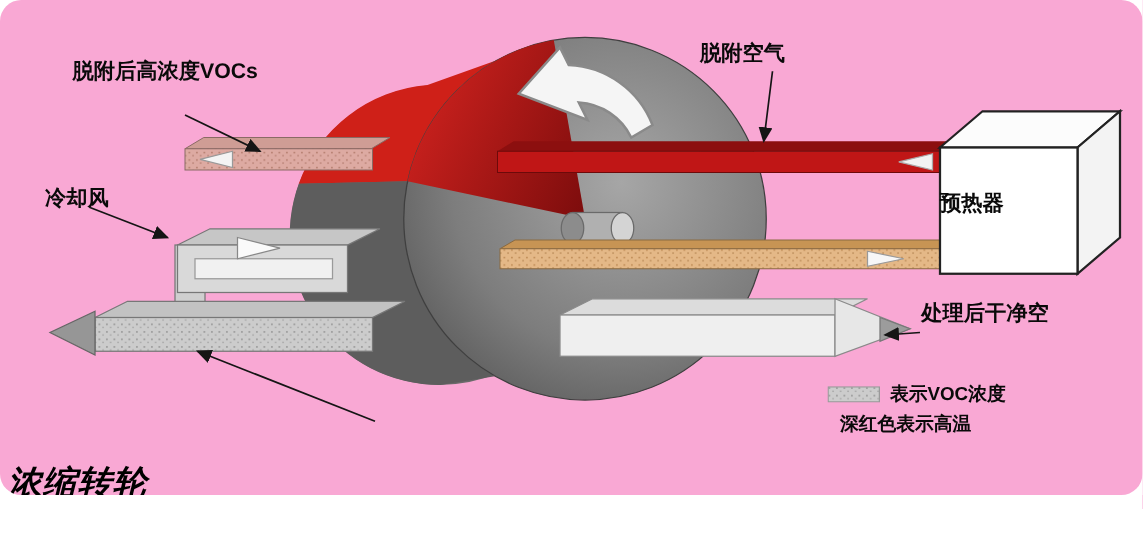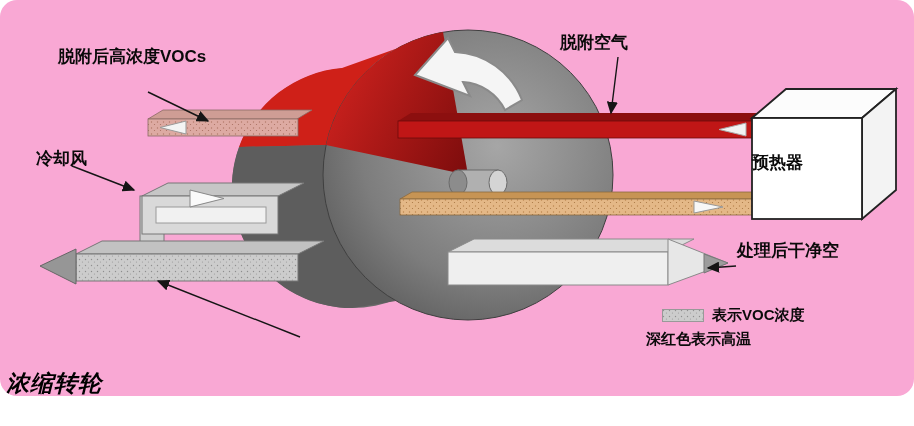--- a/index.html
+++ b/index.html
@@ -6,23 +6,23 @@
   #canvas{position:relative;width:914px;height:396px;background:#f9a8d4;overflow:hidden;
           font-family:"Liberation Sans","DejaVu Sans",sans-serif;border-radius:17px;}
   #diagram-svg{position:absolute;left:0;top:0;}
   .lbl{position:absolute;font-weight:700;font-size:17px;color:#0a0a0a;line-height:22px;white-space:nowrap;}
   .lbl .indent{margin-left:12px;display:block;}
   .lbl .blk{display:block;}
   #preheater-label{width:110px;font-size:17px;}
   #clean-air-label{line-height:25px;}
   #legend{position:absolute;left:626px;top:306px;font-weight:700;font-size:15px;color:#0a0a0a;}
   #legend .row1{display:flex;align-items:center;gap:8px;margin-left:36px;}
-  #legend .row2{margin-left:20px;margin-top:5px;}
+  #legend .row2{margin-left:46px;margin-top:5px;}
   #main-title{position:absolute;left:6px;top:368px;font-style:italic;font-weight:700;
-              font-size:23px;color:#000;letter-spacing:1px;}
+              font-size:27px;color:#000;letter-spacing:1px;}
 </style>
 </head>
 <body>
 
 <div id="canvas">
 
 <svg id="diagram-svg" width="914" height="426" viewBox="0 0 914 426">
   <defs>
     <radialGradient id="faceGrad" cx="0.6" cy="0.4" r="0.85">
       <stop offset="0%" stop-color="#a6a6a6"></stop>

